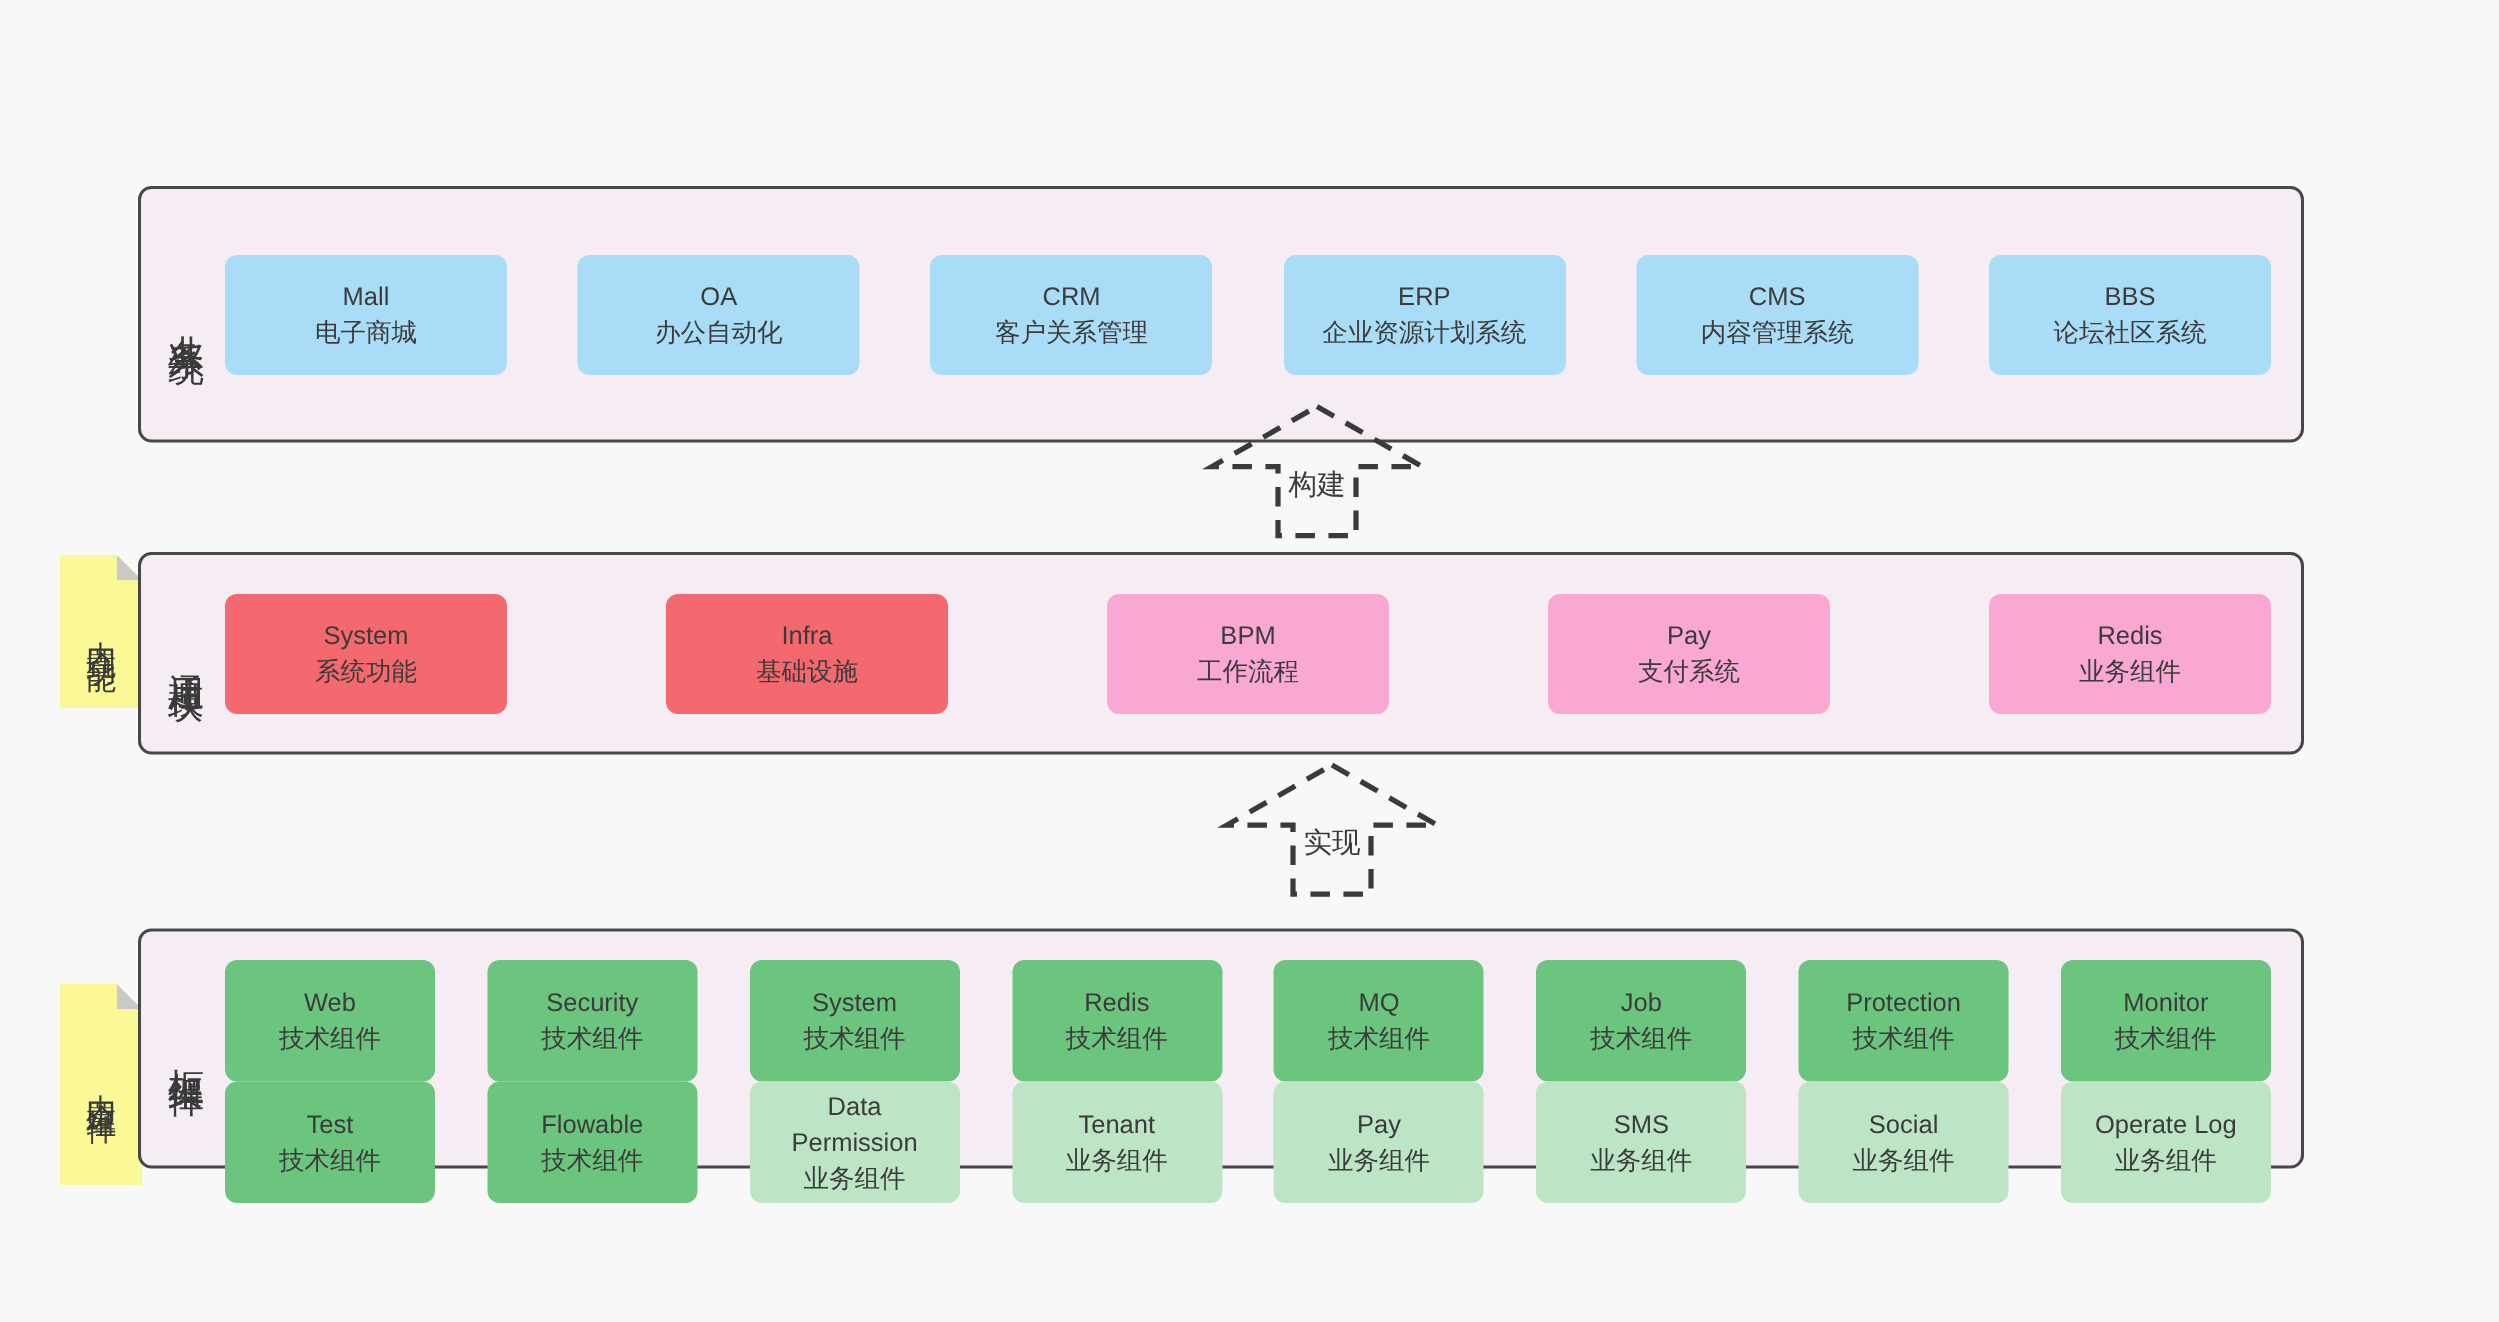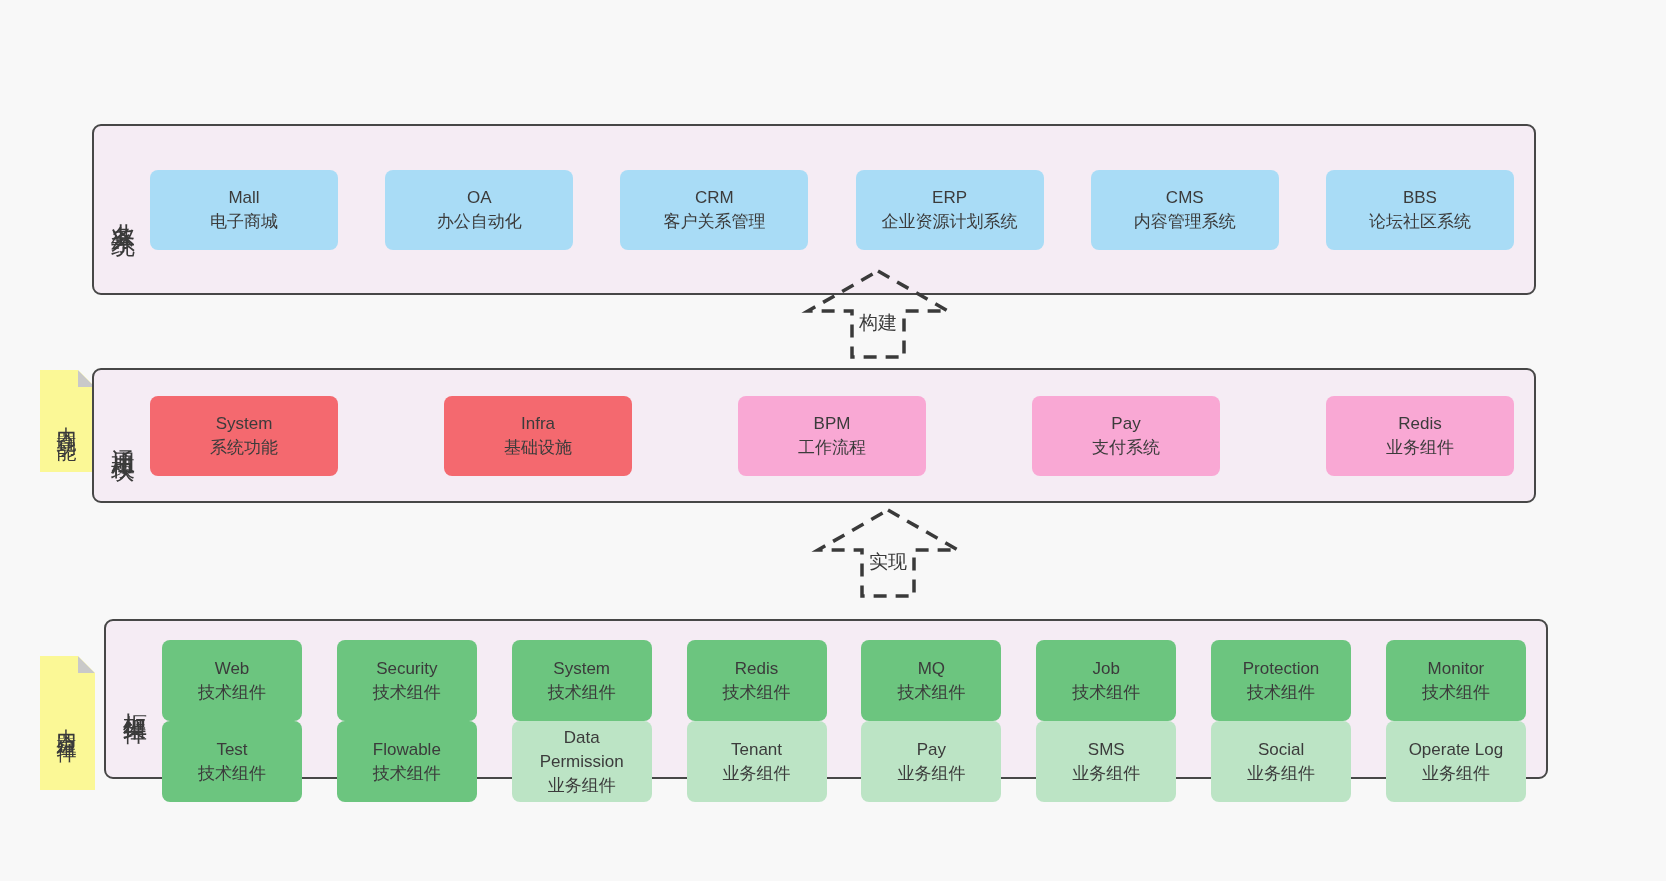--- a/index.html
+++ b/index.html
@@ -19,21 +19,21 @@
     position:absolute;
     left:92px;width:1444px;
     background:#f5ecf4;
     border:2px solid #474747;
     border-radius:9px;
     box-sizing:border-box;
     z-index:1;
   }
   .layer-business{top:124px;height:171px;text-decoration:underline;}
   .layer-modules{top:368px;height:135px;}
-  .layer-components{top:619px;height:160px;margin-left:12px;}
+  .layer-components{top:619px;height:160px;}
 
   .side-label{
     position:absolute;
     left:13px;top:50%;
     transform:translateY(-50%);
     writing-mode:vertical-rl;
     text-orientation:upright;
     font-size:24px;
     letter-spacing:3px;
     color:#3a3a3a;

